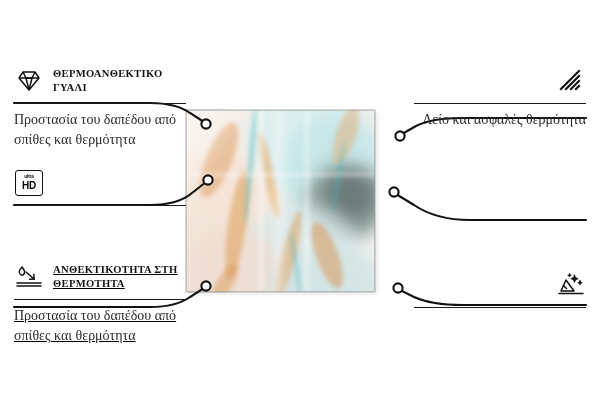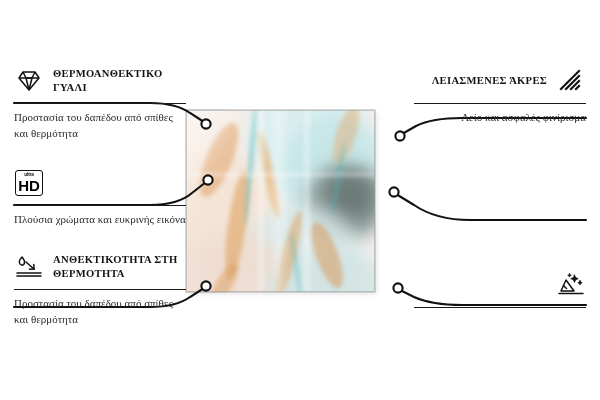--- a/index.html
+++ b/index.html
@@ -52,33 +52,33 @@
   .fhead{display:flex;align-items:center;gap:9px;min-height:34px;}
   .feature.right .fhead{flex-direction:row-reverse;}
   .ftitle{
     font-size:10.6px;font-weight:bold;letter-spacing:.3px;color:#141414;
     line-height:1.30;text-transform:uppercase;flex:1;
   }
   .rule{
     height:0;border-top:1.4px solid #1a1a1a;margin:5px 0 6px 0;width:100%;
   }
   .fbody{
-    font-size:11px;color:#2a2a2a;line-height:1.45;
+    font-size:14px;color:#2a2a2a;line-height:1.45;
   }
 
   .icon{width:30px;height:26px;flex:0 0 30px;display:flex;align-items:center;justify-content:center;}
   .icon svg{display:block;}
 
   .hd-badge{
     width:26px;height:24px;border:1.6px solid #111;border-radius:3px;
     display:flex;flex-direction:column;align-items:center;justify-content:center;
     font-family:"Liberation Sans", sans-serif;line-height:1;
   }
   .hd-badge .u{font-size:4.6px;font-weight:bold;letter-spacing:-.1px;}
-  .hd-badge .h{font-size:15px;font-weight:bold;letter-spacing:-.2px;margin-top:1px;}
+  .hd-badge .h{font-size:10px;font-weight:bold;letter-spacing:-.2px;margin-top:1px;}
 
   
   .connectors{position:absolute;left:0;top:0;width:600px;height:400px;pointer-events:none;}
 </style>
 </head>
 <body>
 
 <div class="stage">
 
   <div class="side-panel"></div>
@@ -156,24 +156,23 @@
   <div class="feature left" style="top:166px;">
     <div class="fhead">
       <span class="icon">
         <span class="hd-badge">
           <span class="u">ultra</span>
           <span class="h">HD</span>
         </span>
       </span>
     </div>
     <div class="rule"></div>
-    <div class="fbody">Πλούσια χρώματα και ευκρινής εικόνα</div>
-  </div>
-
-  <div class="feature left" style="top:250px;">
+  </div>
+
+  <div class="feature left" style="top:260px;text-decoration:underline;">
     <div class="fhead">
       <span class="icon">
         <svg width="30" height="26" viewBox="0 0 30 26">
           <g fill="none" stroke="#111" stroke-width="1.5" stroke-linecap="round" stroke-linejoin="round">
             <path d="M8 3 C5 6 4.5 9 6.5 10.5 C8.5 12 11 10.5 10.5 7.5 C10.2 5.8 9 4.5 8 3 Z"></path>
             <path d="M12 8 L20 15"></path>
             <path d="M20 15 L15.5 15.2"></path>
               <path d="M20 15 L19.8 10.6"></path>
             <path d="M3 19 L27 19"></path>
               <path d="M3 22 L27 22"></path>
@@ -191,24 +190,23 @@
       <span class="icon">
         <svg width="28" height="24" viewBox="0 0 28 24">
           <g stroke="#111" stroke-width="2.2" stroke-linecap="square">
             <path d="M22 2 L4 20"></path>
               <path d="M22 7 L9 20"></path>
               <path d="M22 12 L14 20"></path>
               <path d="M22 17 L19 20"></path>
           </g>
         </svg>
       </span>
-      <span class="ftitle">ΛΕΙΑΣΜΕΝΕΣ ΆΚΡΕΣ</span>
-    </div>
-    <div class="rule"></div>
-    <div class="fbody">Λείο και ασφαλές φινίρισμα</div>
+    </div>
+    <div class="rule"></div>
+    <div class="fbody">Λείο και ασφαλές θερμότητα</div>
   </div>
 
 
   <div class="feature right" style="top:268px;">
     <div class="fhead">
       <span class="icon">
         <svg width="30" height="26" viewBox="0 0 30 26">
           <g fill="none" stroke="#111" stroke-width="1.5" stroke-linejoin="round" stroke-linecap="round">
             <path d="M5 19 L10 8 L18 19 Z"></path>
             <path d="M3 21.5 L27 21.5"></path>

